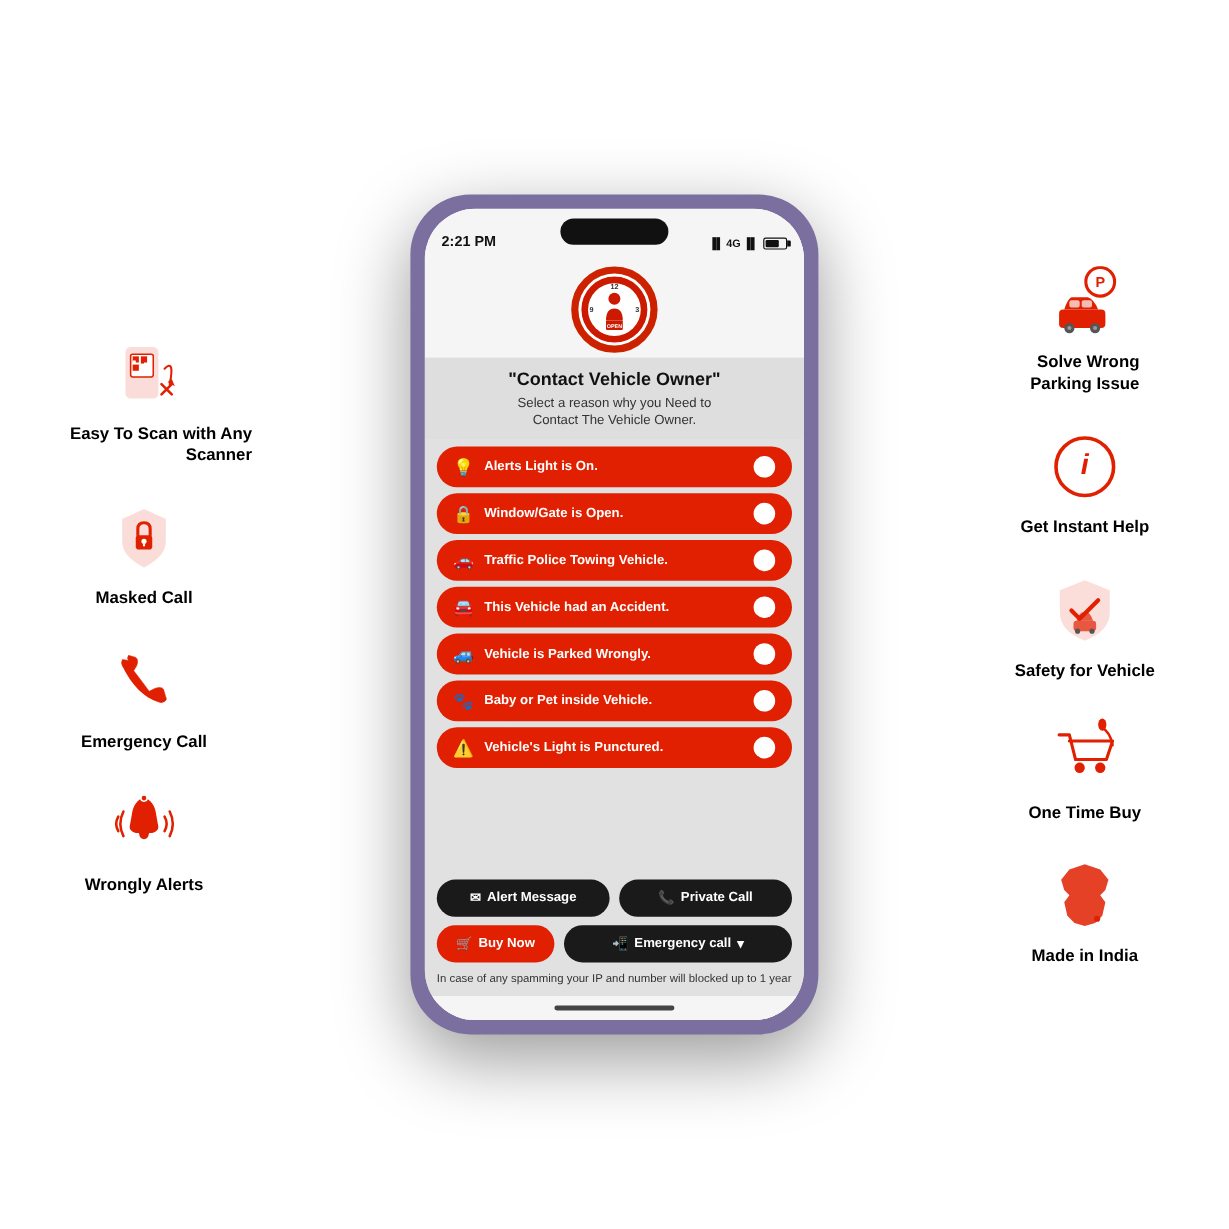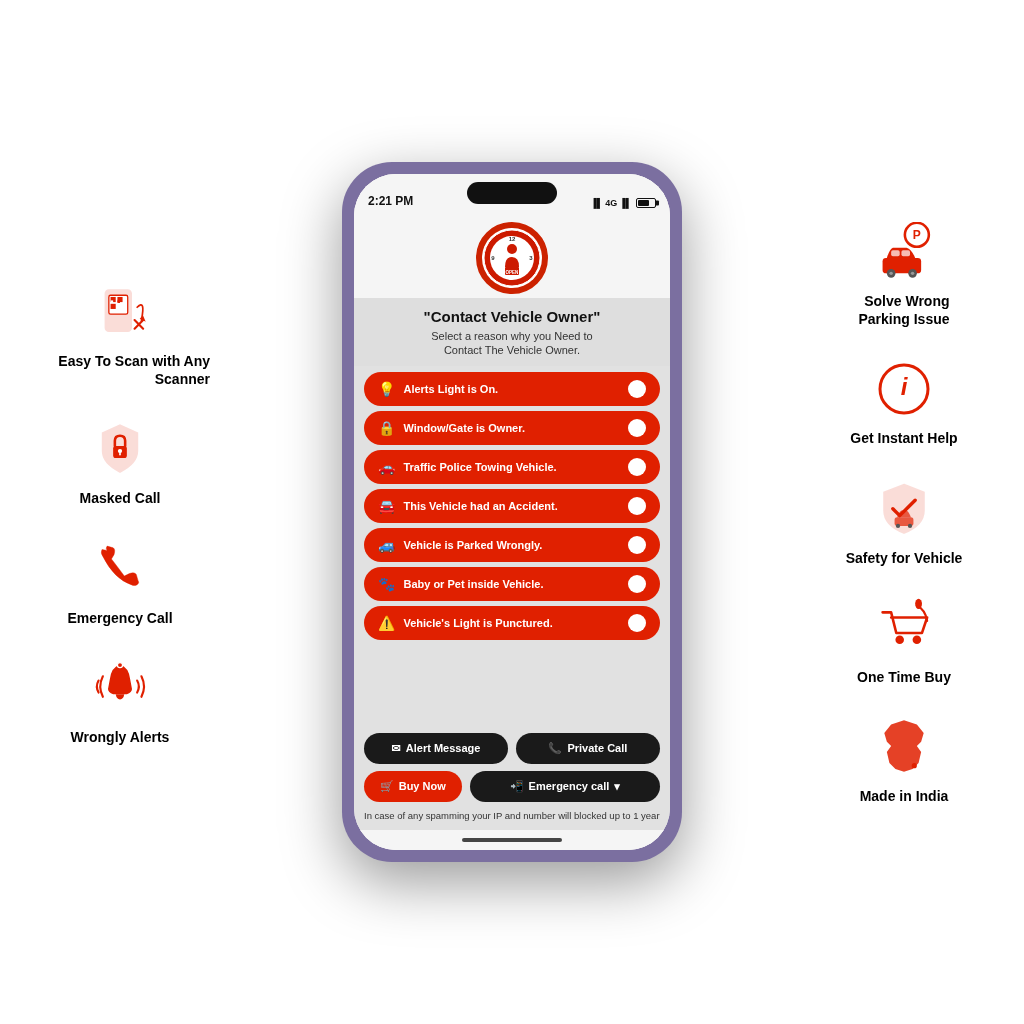--- a/index.html
+++ b/index.html
@@ -488,21 +488,21 @@
               <div class="option-left">
                 <span class="option-icon">💡</span>
                 <span>Alerts Light is On.</span>
               </div>
               <div class="option-toggle"></div>
             </div>
 
             <div class="option-item">
               <div class="option-left">
                 <span class="option-icon">🔒</span>
-                <span>Window/Gate is Owner.</span>
+                <span>Window/Gate is Open.</span>
               </div>
               <div class="option-toggle"></div>
             </div>
 
             <div class="option-item">
               <div class="option-left">
                 <span class="option-icon">🚗</span>
                 <span>Traffic Police Towing Vehicle.</span>
               </div>
               <div class="option-toggle"></div>

